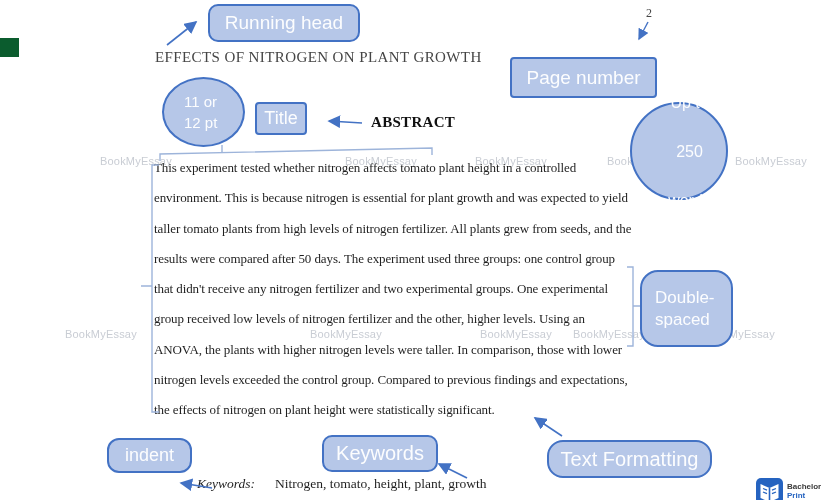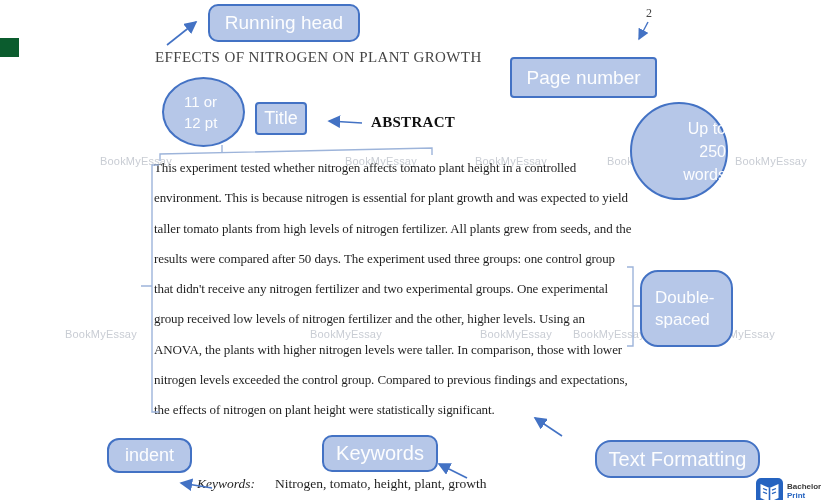--- a/index.html
+++ b/index.html
@@ -25,28 +25,28 @@
   .callout{position:absolute;background:#b6c7e8;border:2px solid #4372c4;
            color:rgba(255,255,255,.96);display:flex;align-items:center;justify-content:center;
            box-sizing:border-box;}
   .rh-box{left:208px;top:4px;width:152px;height:38px;border-radius:10px;font-size:19px;}
   .pn-box{left:510px;top:57px;width:147px;height:41px;border-radius:4px;font-size:19px;}
   .fs-ellipse{left:162px;top:77px;width:83px;height:70px;border-radius:50%;
               flex-direction:column;align-items:flex-start;padding-left:20px;
               font-size:15px;line-height:21px;}
   .title-box{left:255px;top:102px;width:52px;height:33px;border-radius:4px;font-size:18px;}
   .wl-circle{left:630px;top:102px;width:98px;height:98px;border-radius:50%;
-             flex-direction:column;align-items:flex-end;padding-left:21px;
-             font-size:16px;line-height:23px;}
+             flex-direction:column;align-items:center;padding-left:21px;
+             font-size:16px;line-height:23px;gap:26px;}
   .ds-box{left:640px;top:270px;width:93px;height:77px;border-radius:18px;
           flex-direction:column;align-items:flex-start;padding-left:13px;
           font-size:17px;line-height:22px;}
   .indent-box{left:107px;top:438px;width:85px;height:35px;border-radius:12px;font-size:18px;}
   .kw-box{left:322px;top:435px;width:116px;height:37px;border-radius:10px;font-size:20px;}
-  .tf-box{left:547px;top:440px;width:165px;height:38px;border-radius:16px;font-size:20px;margin-left:48px;}
+  .tf-box{left:547px;top:440px;width:165px;height:38px;border-radius:16px;font-size:20px;}
 
   
   .green-square{left:0;top:38px;width:19px;height:19px;background:#0b5c2e;}
   #overlay{position:absolute;left:0;top:0;pointer-events:none;}
   .logo{left:755px;top:463px;display:flex;align-items:center;gap:3px;margin-top:13px;}
   .logo-text{font-size:8px;font-weight:bold;line-height:9px;}
   .logo-text .l1{color:#3a3a3a;}
   .logo-text .l2{color:#2563c0;}
 </style>
 </head>

